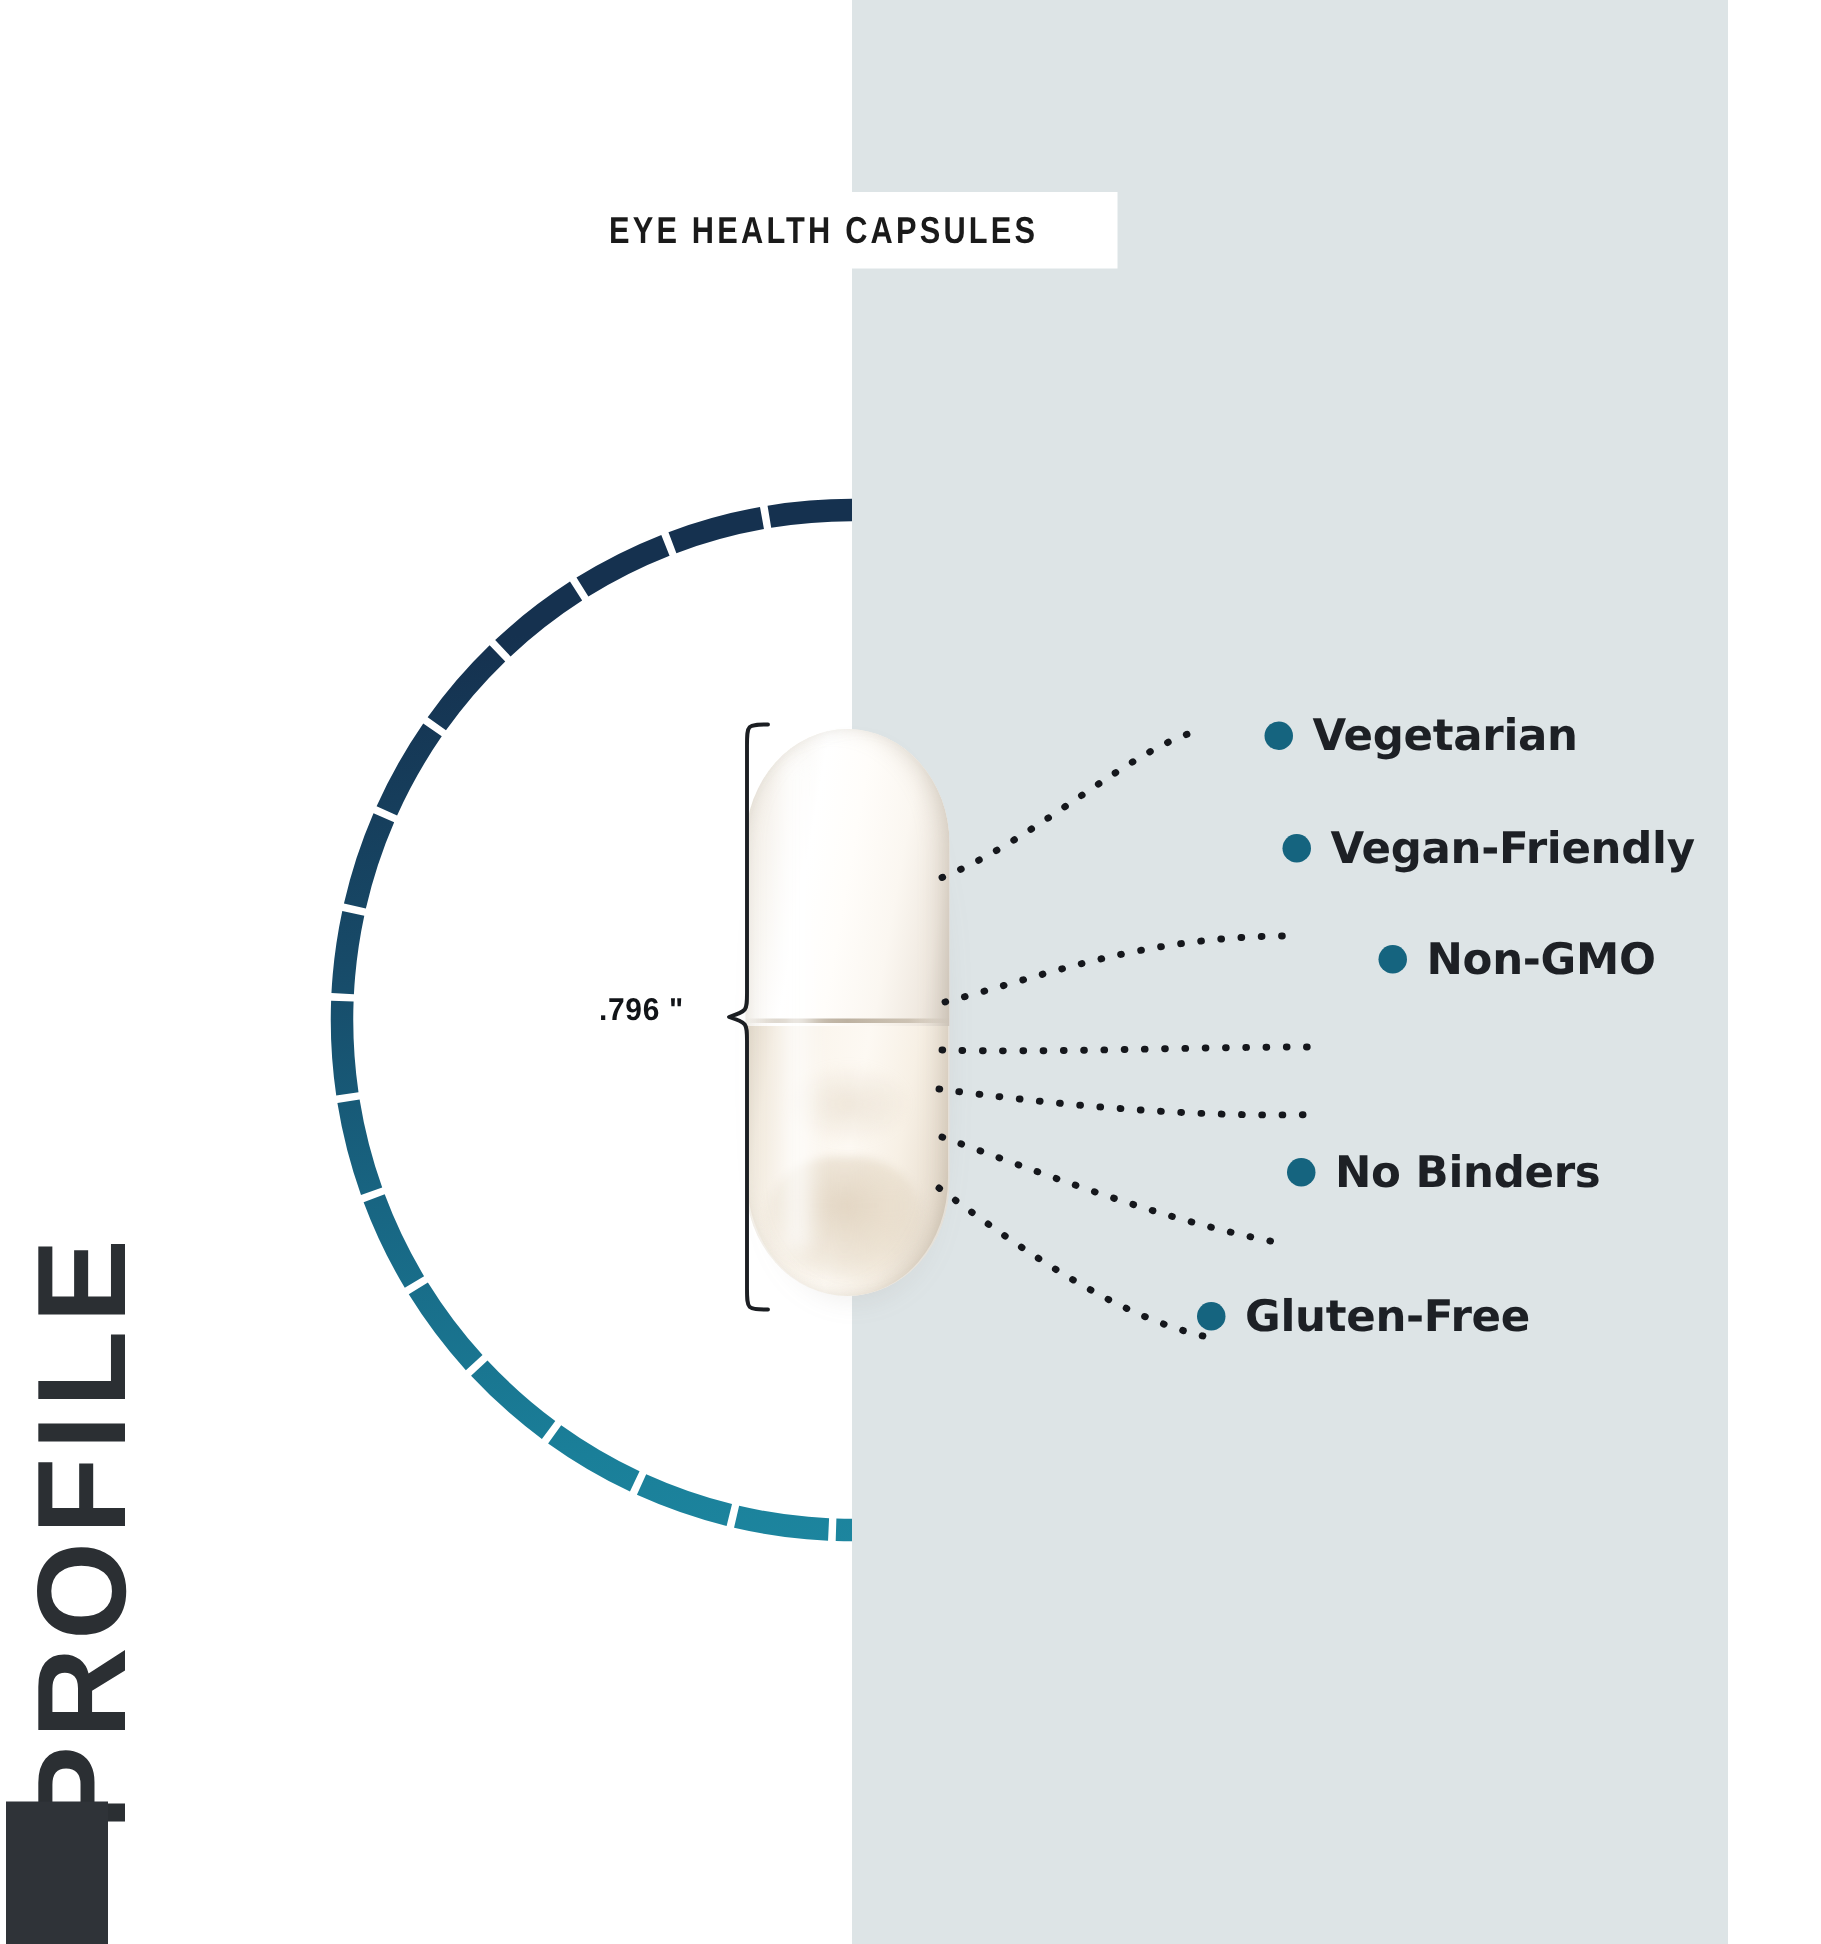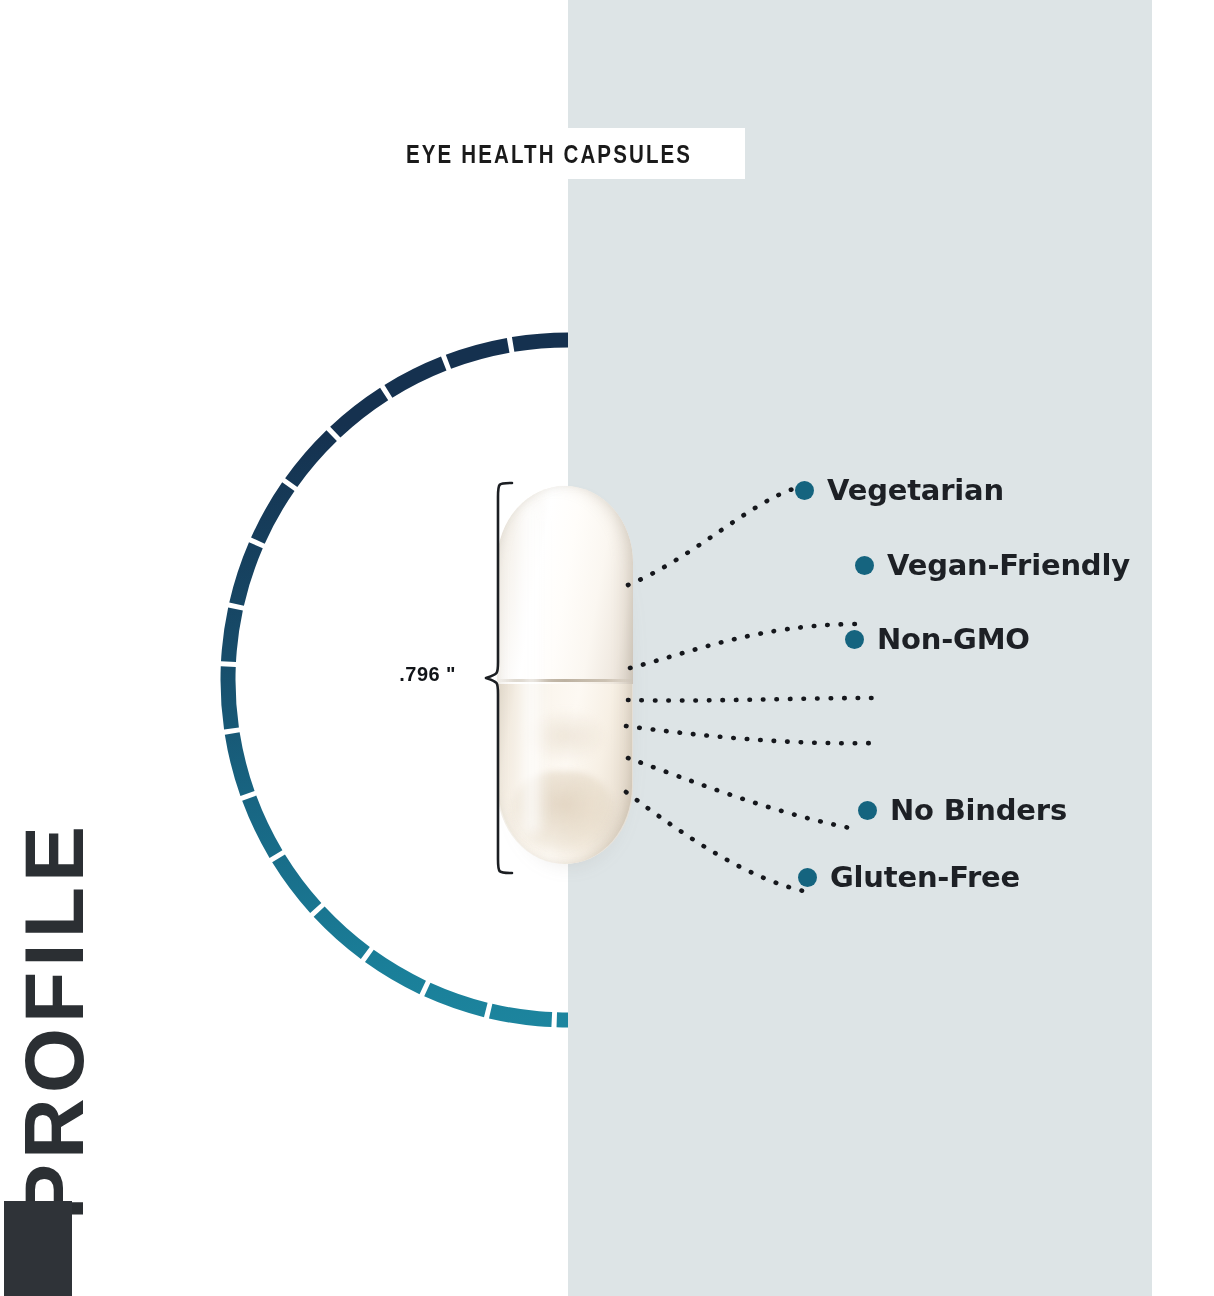--- a/index.html
+++ b/index.html
@@ -221,37 +221,37 @@
     <g fill="none" stroke="#15171c" stroke-width="4.6" stroke-linecap="round" stroke-dasharray="0.5 13">
       <path d="M 28 145 C 90 120, 150 62, 196 48"></path>
       <path d="M 30 228 C 92 212, 158 185, 255 184"></path>
       <path d="M 28 260 C 100 262, 190 258, 272 258"></path>
       <path d="M 26 286 C 100 296, 190 305, 275 303"></path>
       <path d="M 28 318 C 95 342, 170 372, 250 388"></path>
       <path d="M 26 352 C 90 400, 150 440, 208 452"></path>
     </g>
   </svg>
 
-  <div class="callout" style="left:795px;top:473px;justify-content:space-between;">
+  <div class="callout" style="left:843px;top:473px;justify-content:space-between;">
     <span class="bullet"></span>
     <span class="ctext">Vegetarian</span>
   </div>
 
   <div class="callout" style="left:855px;top:548px;">
     <span class="bullet"></span>
     <span class="ctext">Vegan-Friendly</span>
   </div>
 
-  <div class="callout" style="left:845px;top:622px;align-items:center;">
+  <div class="callout" style="left:919px;top:622px;align-items:center;">
     <span class="bullet"></span>
     <span class="ctext">Non-GMO</span>
   </div>
 
 
-  <div class="callout" style="left:858px;top:793px;text-align:right;">
+  <div class="callout" style="left:858px;top:764px;text-align:right;">
     <span class="bullet"></span>
     <span class="ctext">No Binders</span>
   </div>
 
   <div class="callout" style="left:798px;top:860px;">
     <span class="bullet"></span>
     <span class="ctext">Gluten-Free</span>
   </div>
 
 </div>

